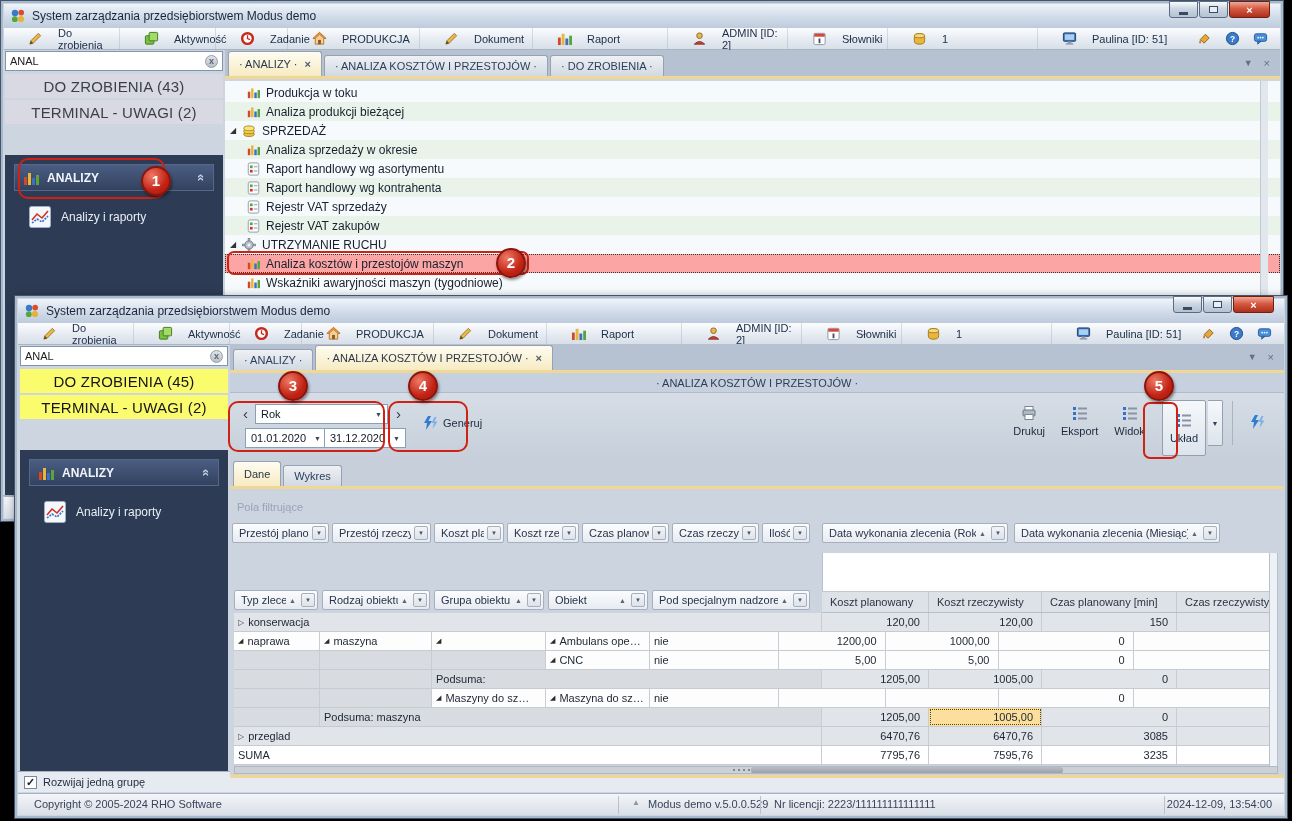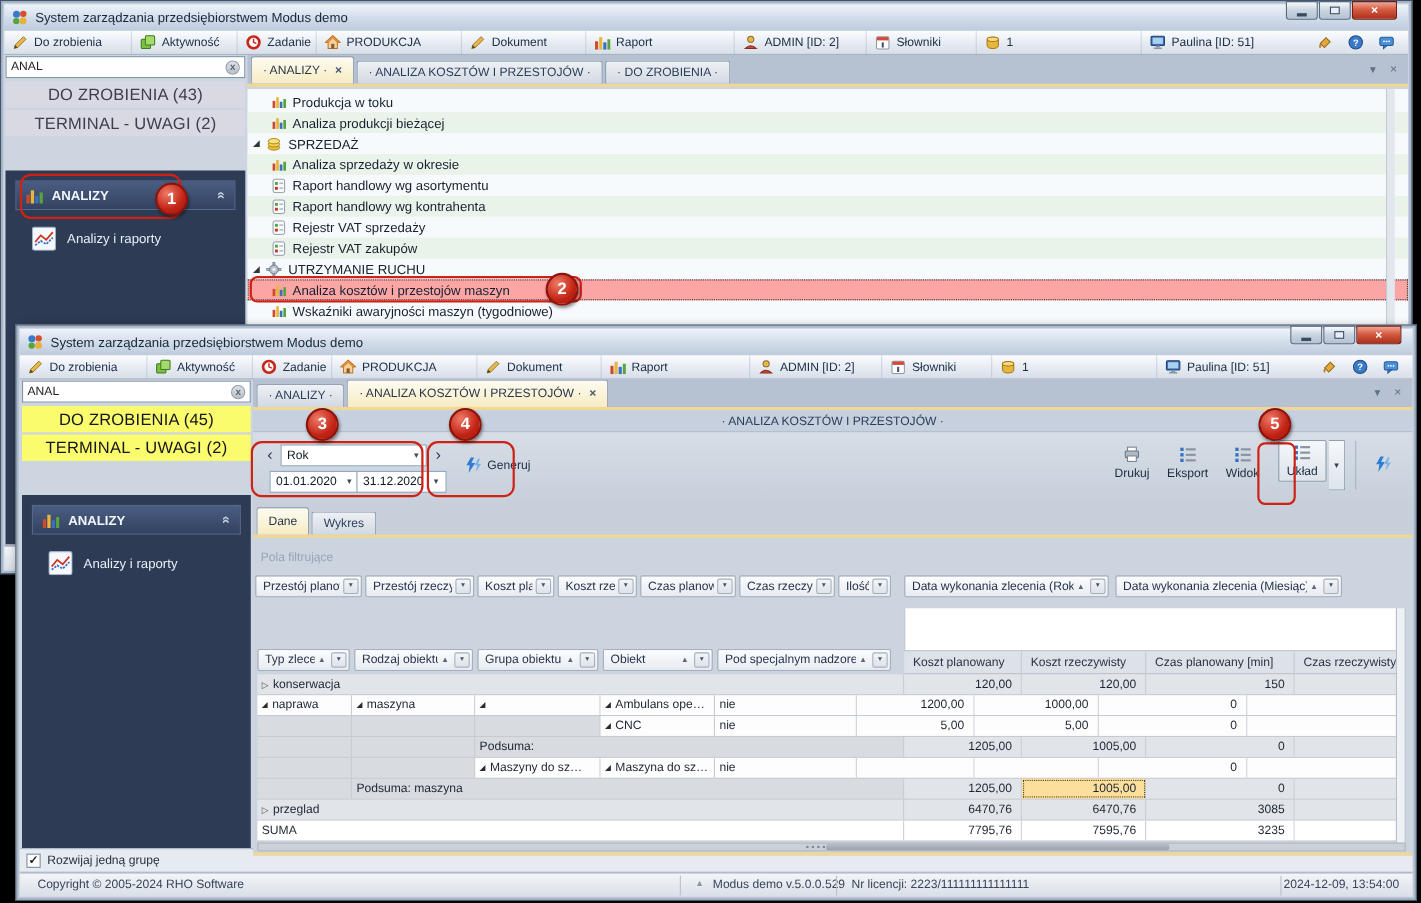--- a/index.html
+++ b/index.html
@@ -9,21 +9,21 @@
   
   .titlebar{position:absolute;left:3px;right:3px;top:3px;height:24px;background:linear-gradient(#eff4fa,#d3ddea 50%,#bdcbdc);display:flex;align-items:center;gap:6px;padding-left:6px}
   .titletext{font-size:12px;color:#182639}
   .winbtns{position:absolute;top:0;right:13px;display:flex;gap:1px}
   .wbtn{width:29px;height:17px;border:1px solid #5a6a80;border-radius:0 0 3px 3px;background:linear-gradient(#f8fbfe,#ccd6e2 45%,#b4c2d2);display:flex;align-items:center;justify-content:center}
   .wbtn .mingl{width:9px;height:3px;background:#3a4a60;margin-top:7px}
   .wbtn .maxgl{width:9px;height:7px;border:1.5px solid #3a4a60;background:#e8eef5}
   .wbtn.close{width:41px;background:linear-gradient(#f0a898,#d55a40 45%,#ac301c);border-color:#701f10;color:#fff;font-weight:bold;font-size:11px}
   
   .toolbar{position:absolute;left:3px;right:3px;top:27px;height:22px;background:linear-gradient(#fbfcfe,#e6ebf2 55%,#d8dfe8);border-bottom:1px solid #aab5c2;display:flex;align-items:center;font-size:11px;color:#20314a}
-  .titem{display:flex;align-items:center;gap:5px;height:100%;padding-left:7px;border-right:1px solid rgba(150,165,185,.35)}
+  .titem{display:flex;align-items:center;gap:15px;height:100%;padding-left:24px;border-right:1px solid rgba(150,165,185,.35)}
   .ticons{margin-left:auto;display:flex;gap:13px;padding-right:12px;align-items:center}
   .ic{display:inline-block;flex:none}
   
   .sidebar{position:absolute;top:49px}
   .search{height:20px;background:#fff;border:1px solid #7f95ac;margin:1px 2px 3px 2px;display:flex;align-items:center;padding:0 4px;font-size:11px;color:#222}
   .clr{margin-left:auto;width:13px;height:13px;border-radius:50%;background:linear-gradient(#dfe3e8,#b9bfc8);border:1px solid #939ca8;color:#5a6472;font:bold 9px/11px "Liberation Sans";text-align:center}
   .bigitem{height:24px;margin:0 2px 2px 2px;display:flex;align-items:center;justify-content:center;font-size:15px;letter-spacing:.2px}
   .yellow{background:#fafc6e;color:#15151a}
   .graytone{background:#d8d9e2;color:#3c3f4a}
   .navpanel{position:absolute;left:2px;right:2px;background:#2d3b54}
@@ -613,21 +613,21 @@
               </svg>
               <span>Eksport</span>
             </div>
           <div class="abtn">
               <svg class="ic" width="16" height="16" viewBox="0 0 16 16">
                 <use href="#g-list"></use>
               </svg>
               <span>Widok</span>
             </div>
           <div style="width:6px"></div>
-          <div class="abtn raised" style="height:38px">
+          <div class="abtn raised" style="height:56px">
               <svg class="ic" width="16" height="16" viewBox="0 0 16 16">
                 <use href="#g-list"></use>
               </svg>
               <span>Układ</span>
             </div>
           <div class="ddseg">
               <span>▼</span>
             </div>
           <div class="vsep"></div>
           <div class="abtn" style="padding-top:14px">

